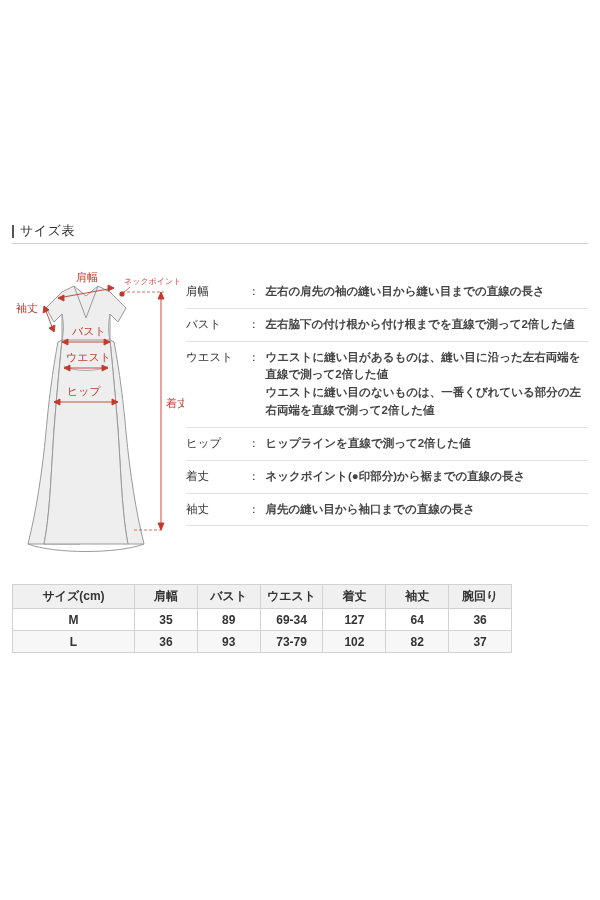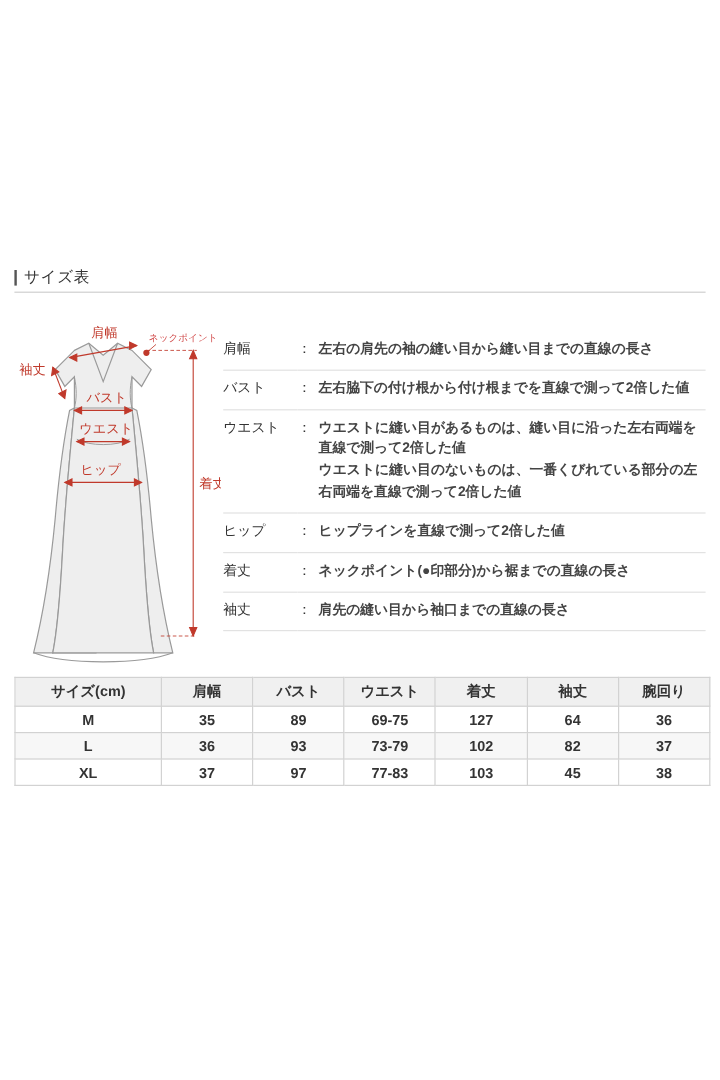--- a/index.html
+++ b/index.html
@@ -90,22 +90,22 @@
   .defs td.desc {
     color: #444444;
     padding-left: 6px;
     font-weight: bold;
   }
 
   
   .sizetable {
     position: absolute;
     left: 12px;
-    top: 564px;
-    width: 580px;
+    top: 584px;
+    width: 500px;
     border-collapse: collapse;
     font-size: 12px;
     table-layout: fixed;
   }
   .sizetable th, .sizetable td {
     border: 1px solid #d2d2d2;
     text-align: center;
     height: 21px;
     padding: 0;
     font-weight: bold;
@@ -276,39 +276,30 @@
         <th>着丈</th>
         <th>袖丈</th>
         <th>腕回り</th>
       </tr>
     </thead>
     <tbody>
       <tr>
         <td class="rowhead">M</td>
         <td>35</td>
         <td>89</td>
-        <td>69-75</td>
+        <td>69-34</td>
         <td>127</td>
         <td>64</td>
         <td>36</td>
       </tr>
       <tr>
         <td class="rowhead">L</td>
         <td>36</td>
         <td>93</td>
         <td>73-79</td>
         <td>102</td>
         <td>82</td>
         <td>37</td>
       </tr>
-      <tr>
-        <td class="rowhead">XL</td>
-        <td>37</td>
-        <td>97</td>
-        <td>77-83</td>
-        <td>103</td>
-        <td>45</td>
-        <td>38</td>
-      </tr>
     </tbody>
   </table>
 
 </div>
 
 </body></html>

